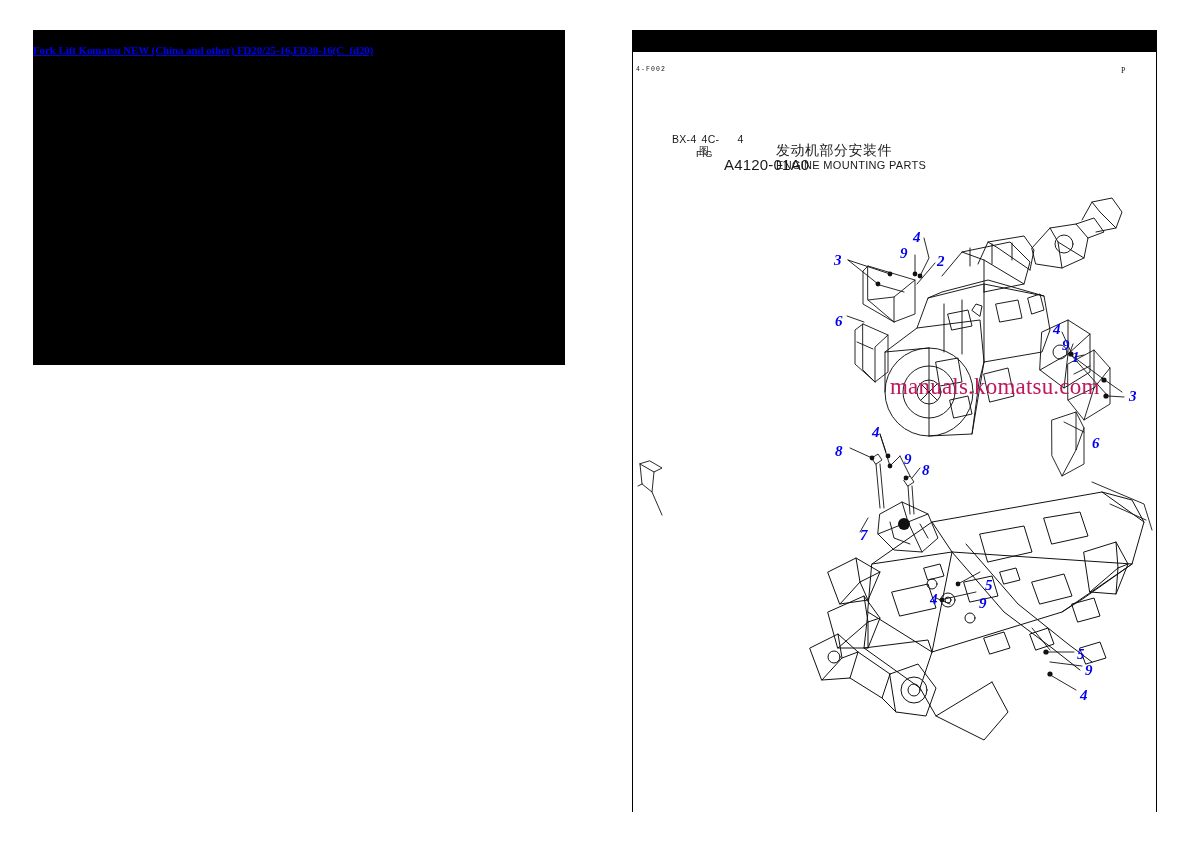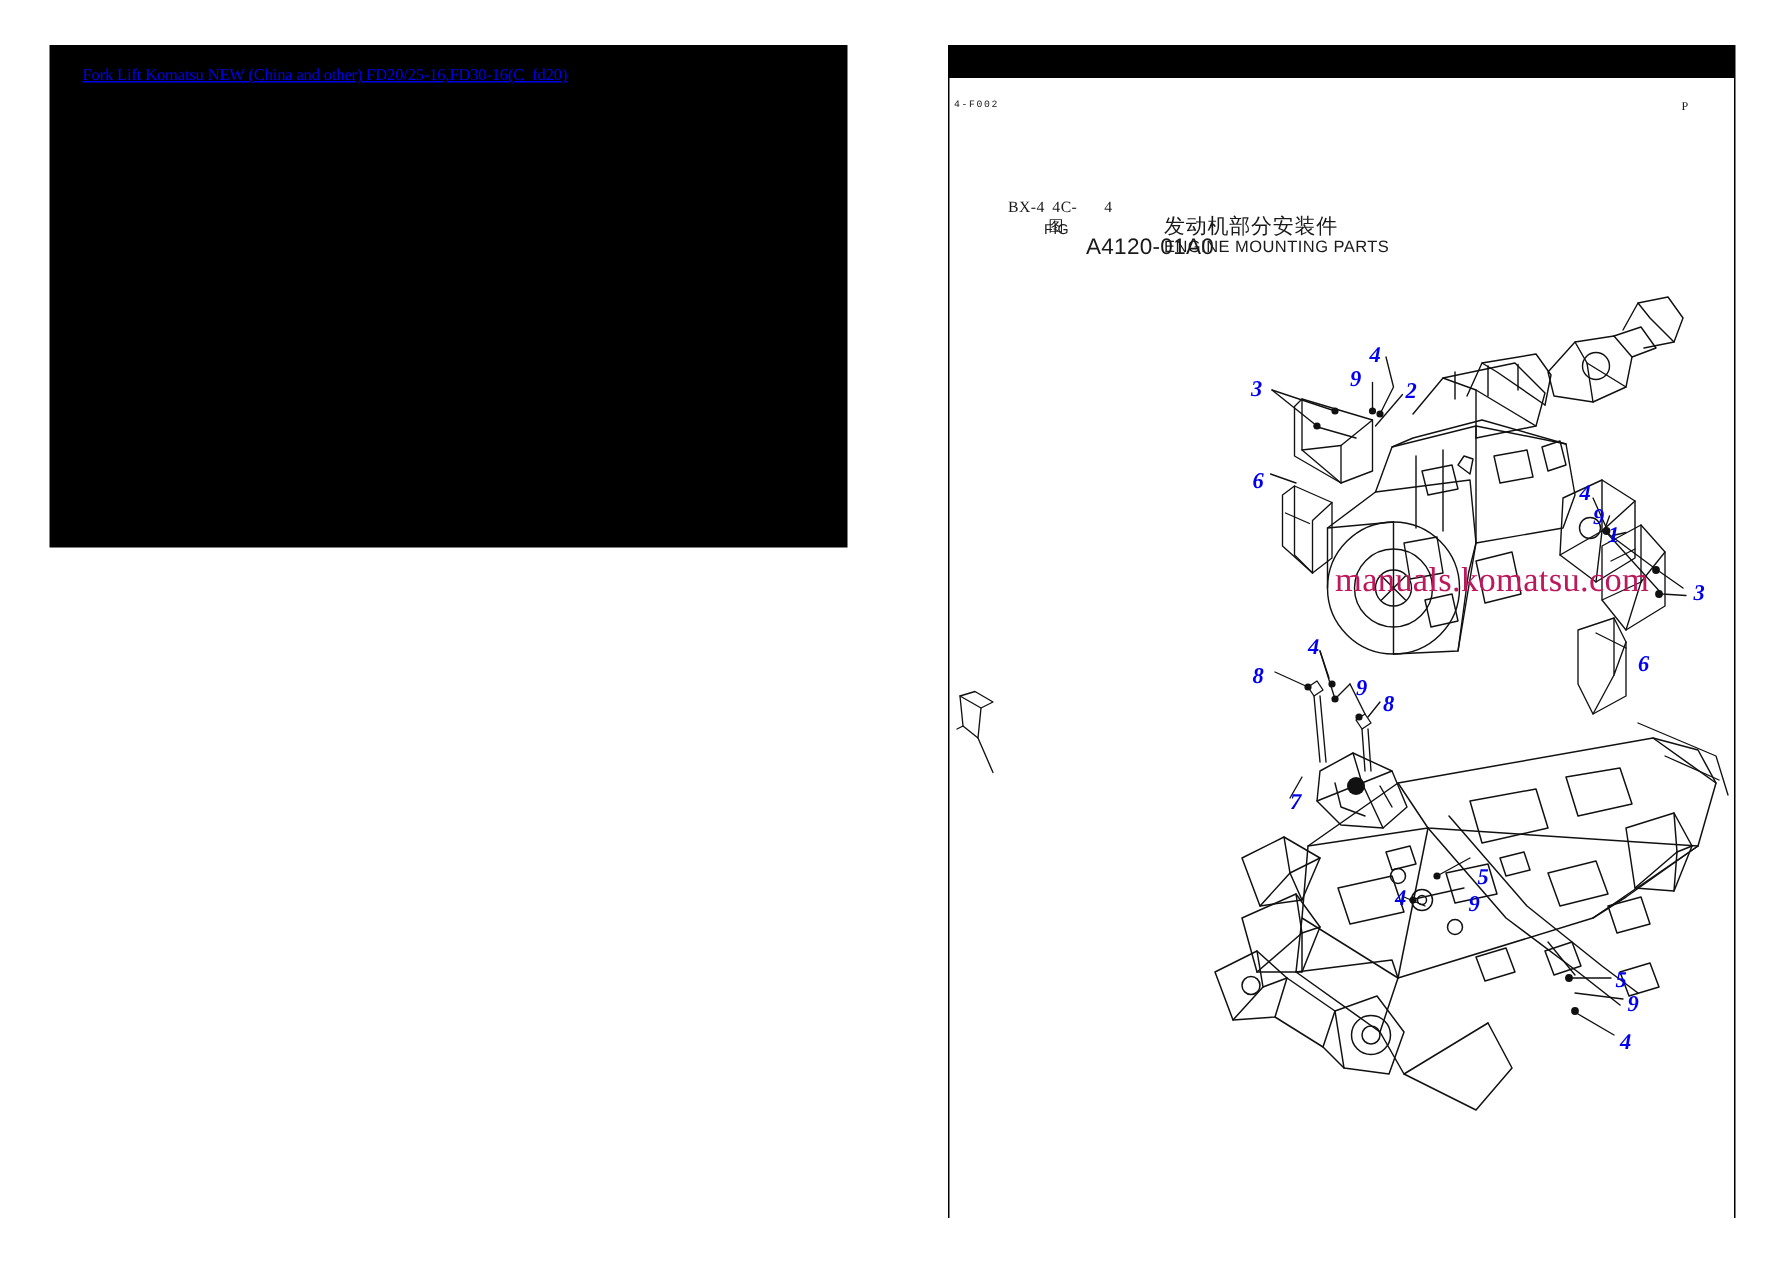--- a/index.html
+++ b/index.html
@@ -23,27 +23,26 @@
     width: 532px;
     height: 335px;
     background: #000000;
   }
   #catalog-title-link {
     position: absolute;
     left: 0px;
     top: 14px;
     font-family: "Liberation Serif", serif;
     font-size: 11px;
-    font-weight: normal;
+    font-weight: bold;
     color: #0000ee;
     text-decoration: underline;
     white-space: nowrap;
     letter-spacing: -0.1px;
     cursor: pointer;
-    margin-left: 22px;
   }
 
   
   #drawing-page {
     position: absolute;
     left: 632px;
     top: 30px;
     width: 525px;
     height: 782px;
     background: #ffffff;
@@ -96,21 +95,21 @@
     position: absolute;
     left: 40px;
     top: 103px;
     width: 300px;
     height: 60px;
   }
   .tb-row1 {
     position: absolute;
     left: 0px;
     top: 0px;
-    font-family: Liberation Serif, serif;
+    font-family: Liberation Sans, sans-serif;
     font-size: 10.5px;
     color: #1a1a1a;
     white-space: nowrap;
     letter-spacing: 0.3px;
   }
   .tb-sec { display: inline-block; }
   .tb-gap1 { display: inline-block; width: 5px; }
   .tb-gap2 { display: inline-block; width: 18px; }
   .tb-cn-fig {
     position: absolute;

